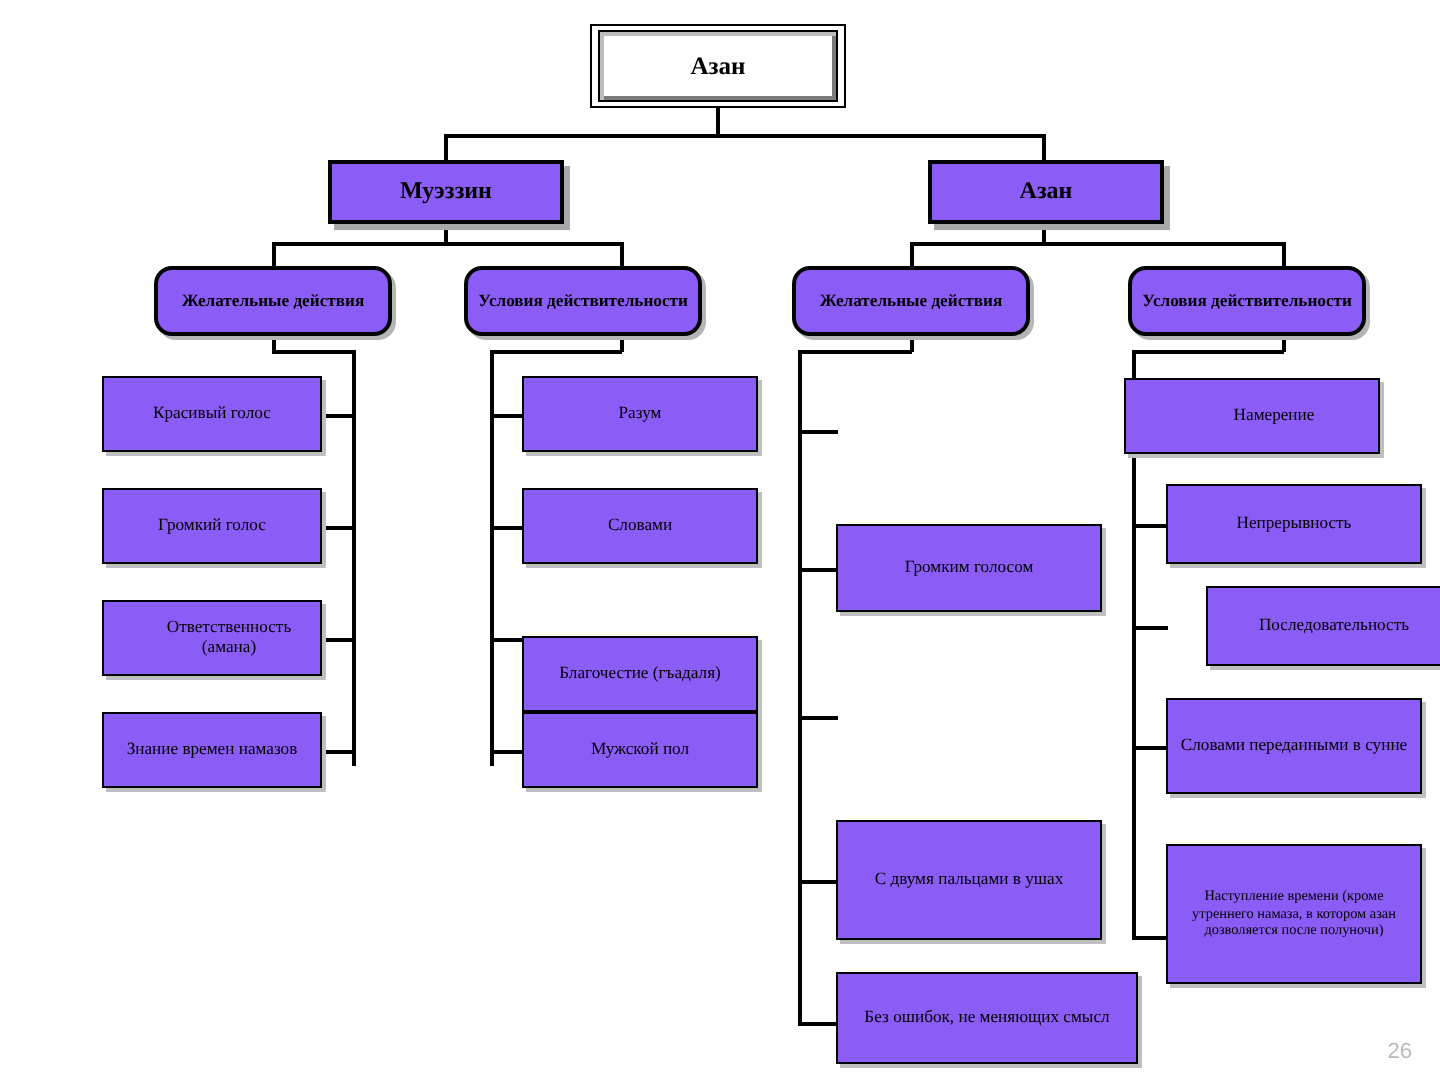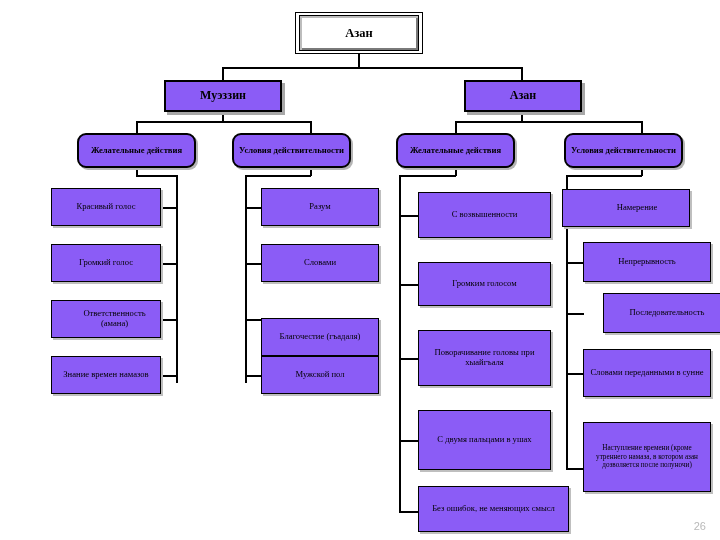--- a/index.html
+++ b/index.html
@@ -175,28 +175,22 @@
   <div class="ln v" style="left:455px;top:168px;height:8px;"></div>
   <div class="ln h" style="left:399px;top:175px;width:57px;"></div>
   <div class="ln v" style="left:399px;top:175px;height:337px;"></div>
 
   <div class="ln h" style="left:399px;top:215px;width:20px;"></div>
   <div class="ln h" style="left:399px;top:284px;width:20px;"></div>
   <div class="ln h" style="left:399px;top:358px;width:20px;"></div>
   <div class="ln h" style="left:399px;top:440px;width:20px;"></div>
   <div class="ln h" style="left:399px;top:511px;width:20px;"></div>
 
-  <div class="node leaf" style="left:418px;top:192px;width:133px;height:46px;">
-    <span>С возвышенности</span>
-  </div>
   <div class="node leaf" style="left:418px;top:262px;width:133px;height:44px;">
     <span>Громким голосом</span>
-  </div>
-  <div class="node leaf" style="left:418px;top:330px;width:133px;height:56px;">
-    <span>Поворачивание головы при хыайгъаля</span>
   </div>
   <div class="node leaf" style="left:418px;top:410px;width:133px;height:60px;">
     <span>С двумя пальцами в ушах</span>
   </div>
   <div class="node leaf" style="left:418px;top:486px;width:151px;height:46px;">
     <span>Без ошибок, не меняющих смысл</span>
   </div>
 
   <div class="ln v" style="left:641px;top:168px;height:8px;"></div>
   <div class="ln h" style="left:566px;top:175px;width:76px;"></div>

